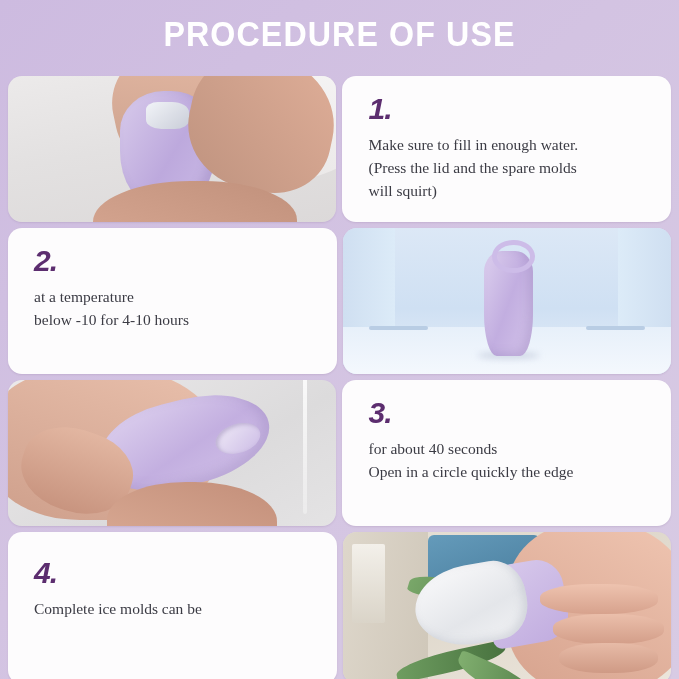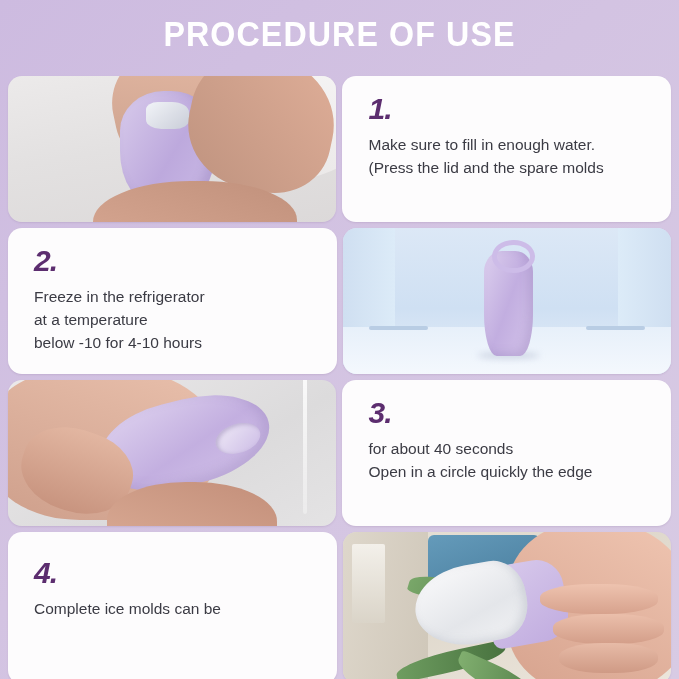--- a/index.html
+++ b/index.html
@@ -23,21 +23,21 @@
 
   .cell{width:329px;height:100%;border-radius:14px;overflow:hidden;position:relative;
         box-shadow:0 1px 2px rgba(90,60,110,.13);}
   .text-cell{background:#fdfcfd;padding:14px 18px 10px 26px;box-sizing:border-box;}
   .num{
     color:#5c2d6f;font-weight:bold;font-style:italic;font-size:30px;line-height:1;
     margin:4px 0 10px 0;letter-spacing:-1px;
   }
   .row:last-child .text-cell{padding-top:22px;}
   .body-lines{color:#3b3b44;font-size:15.5px;line-height:1.48;}
-  .body-lines div{white-space:nowrap;}
+  .body-lines div{white-space:nowrap;font-family:Liberation Serif, serif;}
 
   
   .photo{position:relative;}
   .ph-layer{position:absolute;inset:0;}
 
   
   .p1{background:linear-gradient(170deg,#eceaea 0%,#e3e1e1 45%,#dcd9d9 100%);}
   .p1 .sinkrim{position:absolute;right:-10%;top:-14%;width:62%;height:86%;
       background:linear-gradient(200deg,#f7f6f6,#e6e3e3);border-radius:50% 40% 44% 50%;}
   .p1 .handL{position:absolute;left:32%;top:-18%;width:34%;height:78%;
@@ -149,29 +149,29 @@
         <div class="mold"></div>
         <div class="ice"></div>
         <div class="handR"></div>
         <div class="handB"></div>
       </div>
       <div class="cell text-cell">
         <div class="num">1.</div>
         <div class="body-lines">
           <div>Make sure to fill in enough water.</div>
           <div>(Press the lid and the spare molds</div>
+          <div>will squirt)</div>
         </div>
       </div>
     </div>
 
     <div class="row">
       <div class="cell text-cell">
         <div class="num">2.</div>
         <div class="body-lines">
-          <div>Freeze in the refrigerator</div>
           <div>at a temperature</div>
           <div>below -10 for 4-10 hours</div>
         </div>
       </div>
       <div class="cell photo p2">
         <div class="wallL"></div>
         <div class="wallR"></div>
         <div class="floor"></div>
         <div class="shelfL"></div>
         <div class="shelfR"></div>

